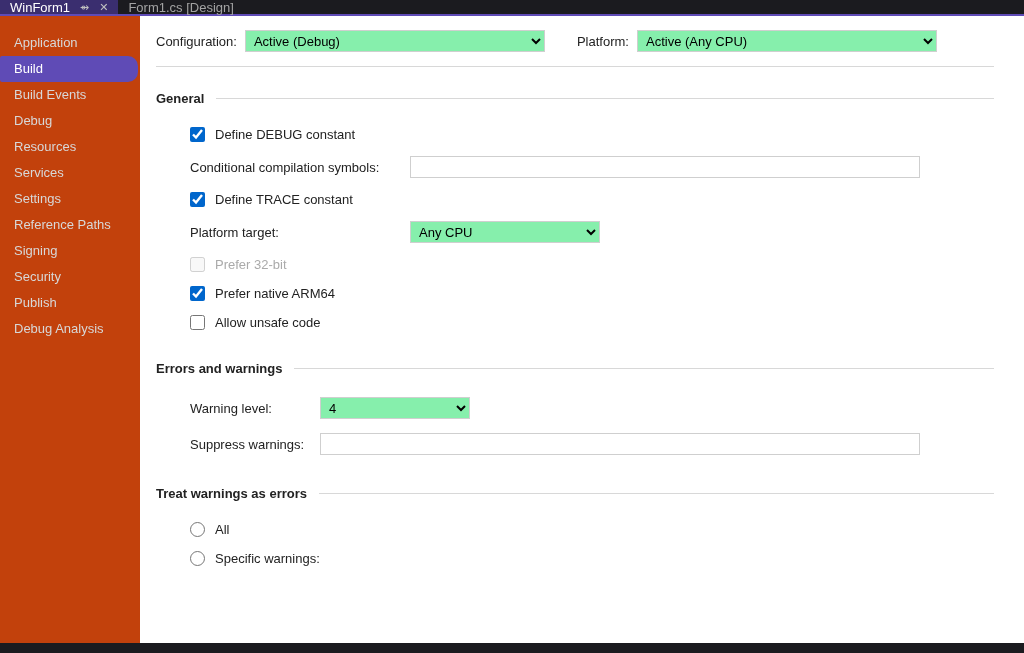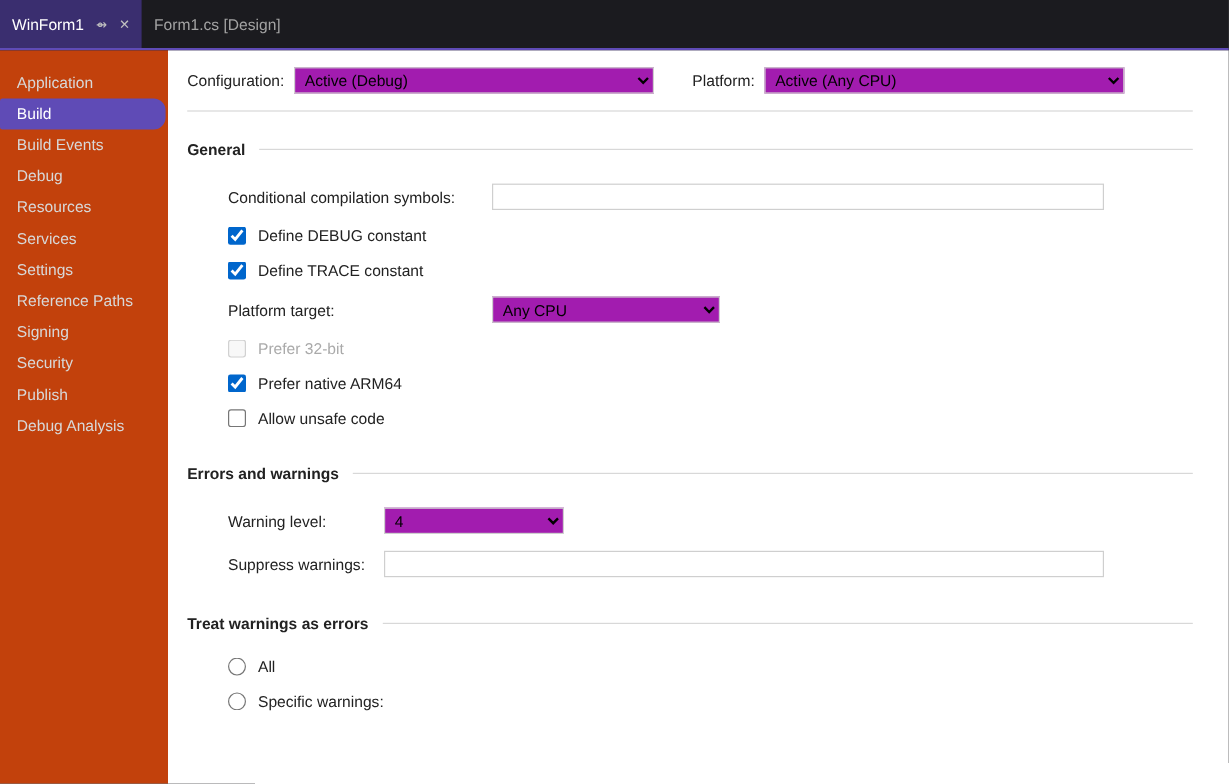--- a/index.html
+++ b/index.html
@@ -1,19 +1,19 @@
 <!DOCTYPE html>
 <html><head>
 <meta charset="utf-8">
 <style>
   * { margin: 0; padding: 0; box-sizing: border-box; font-family: "Segoe UI", Tahoma, sans-serif; font-size: 13px; }
   body { background: #1b1b1f; color: #fff; width: 1024px; height: 653px; overflow: hidden; }
 
   .tab-bar {
-    height: 42px;
+    height: 16px;
     background: #1b1b1f;
     display: flex;
     align-items: stretch;
     border-bottom: 2px solid #5f4bb6;
   }
   .tab {
     display: flex;
     align-items: center;
     padding: 0 10px;
     gap: 10px;
@@ -60,21 +60,21 @@
     display: flex;
     align-items: center;
     gap: 8px;
     border-bottom: 1px solid #d8d8d8;
     padding-bottom: 14px;
     margin-bottom: 24px;
   }
   .top-row label { font-size: 13px; color: #222; }
   select.vs {
     border: 1px solid #cfcfcf;
-    background: #a21caf;
+    background: #86efac;
     font-size: 13px;
     padding: 2px 4px;
     height: 22px;
   }
   input[type="text"].vs {
     border: 1px solid #cfcfcf;
     background: #fff;
     font-size: 13px;
     padding: 2px 4px;
     height: 22px;
@@ -163,27 +163,27 @@
         <option>Active (Any CPU)</option>
       </select>
     </div>
 
     <div class="section-header">
       <span>General</span>
       <div class="rule"></div>
     </div>
 
     <div class="field-row">
+      <input type="checkbox" checked="" style="">
+      <span class="check-label">Define DEBUG constant</span>
+    </div>
+
+    <div class="field-row">
       <span class="label widelabel">Conditional compilation symbols:</span>
       <input type="text" class="vs symbols-input" value="" style="">
-    </div>
-
-    <div class="field-row">
-      <input type="checkbox" checked="" style="">
-      <span class="check-label">Define DEBUG constant</span>
     </div>
     <div class="field-row">
       <input type="checkbox" checked="" style="">
       <span class="check-label">Define TRACE constant</span>
     </div>
 
     <div class="field-row">
       <span class="label widelabel">Platform target:</span>
       <select class="vs plat-target-select">
         <option>Any CPU</option>

